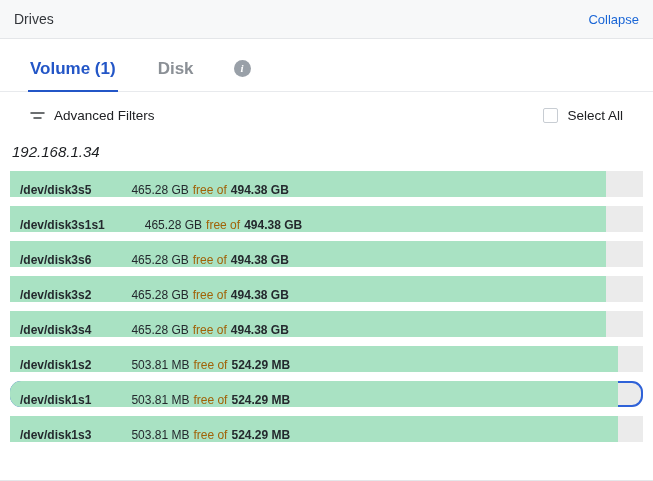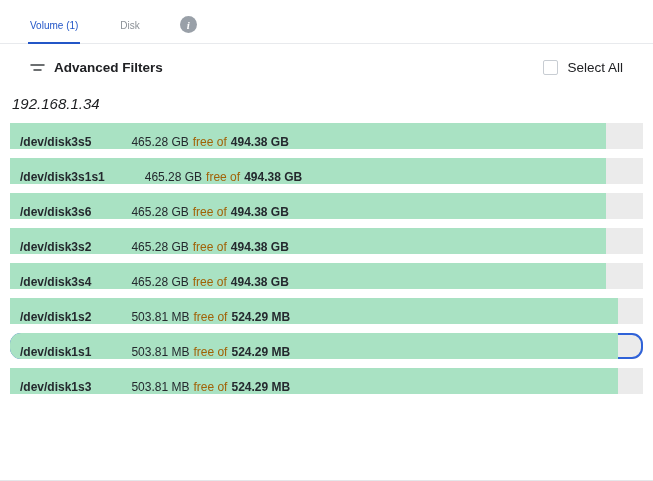--- a/index.html
+++ b/index.html
@@ -26,21 +26,21 @@
   .panel-title { font-size:14px; color:#33363b; }
   .collapse-link {
     font-size:13px; color:#1a66d6; text-decoration:none; cursor:pointer;
   }
   .tabs-row {
     display:flex; align-items:center;
     padding:14px 28px 0 28px;
     border-bottom:1px solid #e8eaed;
   }
   .tab {
-    font-size:10px; font-weight:400;
+    font-size:17px; font-weight:700;
     padding:6px 2px 11px 2px;
     color:#8b9096; cursor:pointer;
     margin-right:38px;
     border-bottom:2px solid transparent;
     margin-bottom:-1px;
   }
   .tab.active { color:#2356c7; border-bottom-color:#2356c7; }
   .info-icon {
     width:17px; height:17px; border-radius:50%;
     background:#99a0a8; color:#ffffff;
@@ -60,21 +60,20 @@
   .search-input {
     border:none; outline:none; background:transparent;
     font-size:13.5px; color:#3c4043;
     margin-left:8px; width:120px;
     font-family:"Liberation Sans", sans-serif;
   }
   .search-input::placeholder { color:#9aa0a6; }
   .adv-filters {
     display:flex; align-items:center; cursor:pointer;
     margin-left:14px;
-    font-weight:bold;
   }
   .adv-filters-label { font-size:13.5px; color:#202124; margin-left:9px; }
   .select-all {
     margin-left:auto; display:flex; align-items:center; cursor:pointer;
     padding-right:14px;
   }
   .checkbox {
     width:15px; height:15px;
     border:1px solid #c8cdd3; border-radius:2px;
     background:#ffffff;
@@ -114,20 +113,24 @@
   .drive-name { font-weight:700; margin-right:8px; }
   .drive-free { font-weight:400; margin-right:4px;margin-left:32px; }
   .drive-of { font-weight:400; color:#a16207; margin-right:4px; }
   .drive-total { font-weight:700; }
 </style>
 </head>
 <body>
 
 <div class="panel">
 
+  <div class="panel-header">
+    <div class="panel-title">Drives</div>
+    <a class="collapse-link">Collapse</a>
+  </div>
 
   <div class="tabs-row">
     <div class="tab active">Volume (1)</div>
     <div class="tab">Disk</div>
     <div class="info-icon"></div>
   </div>
 
   <div class="toolbar">
 
     <div class="adv-filters">

